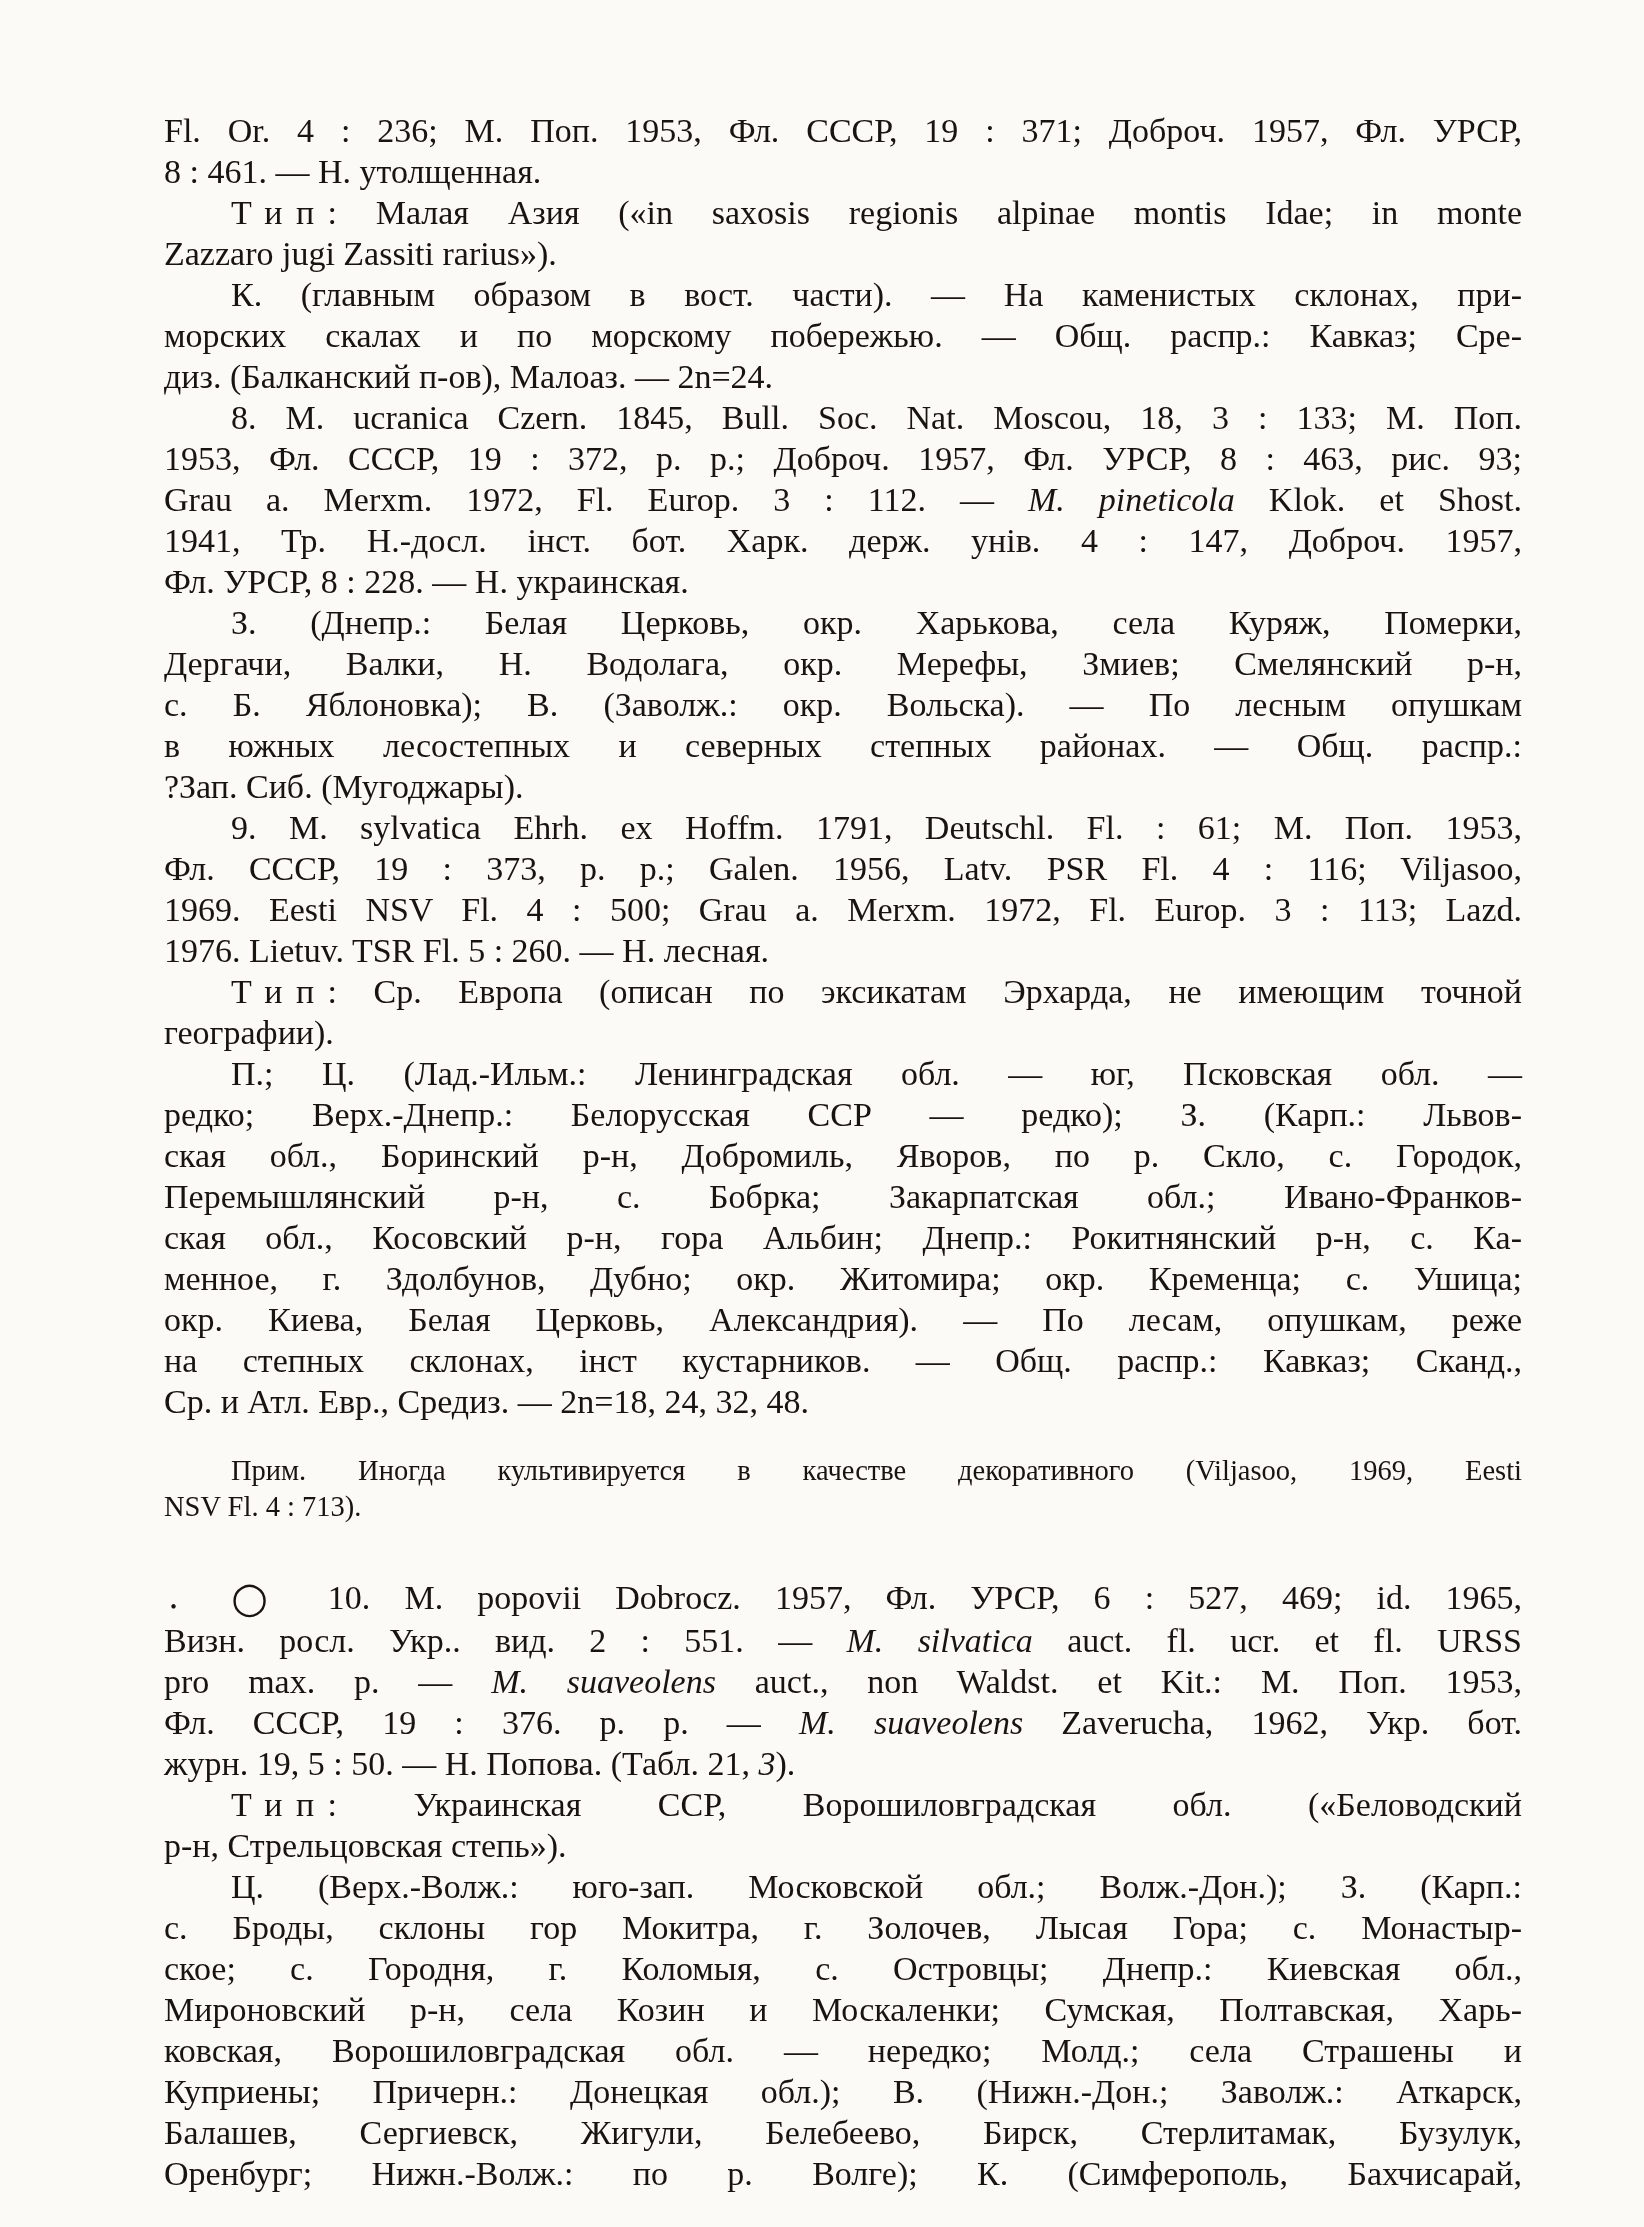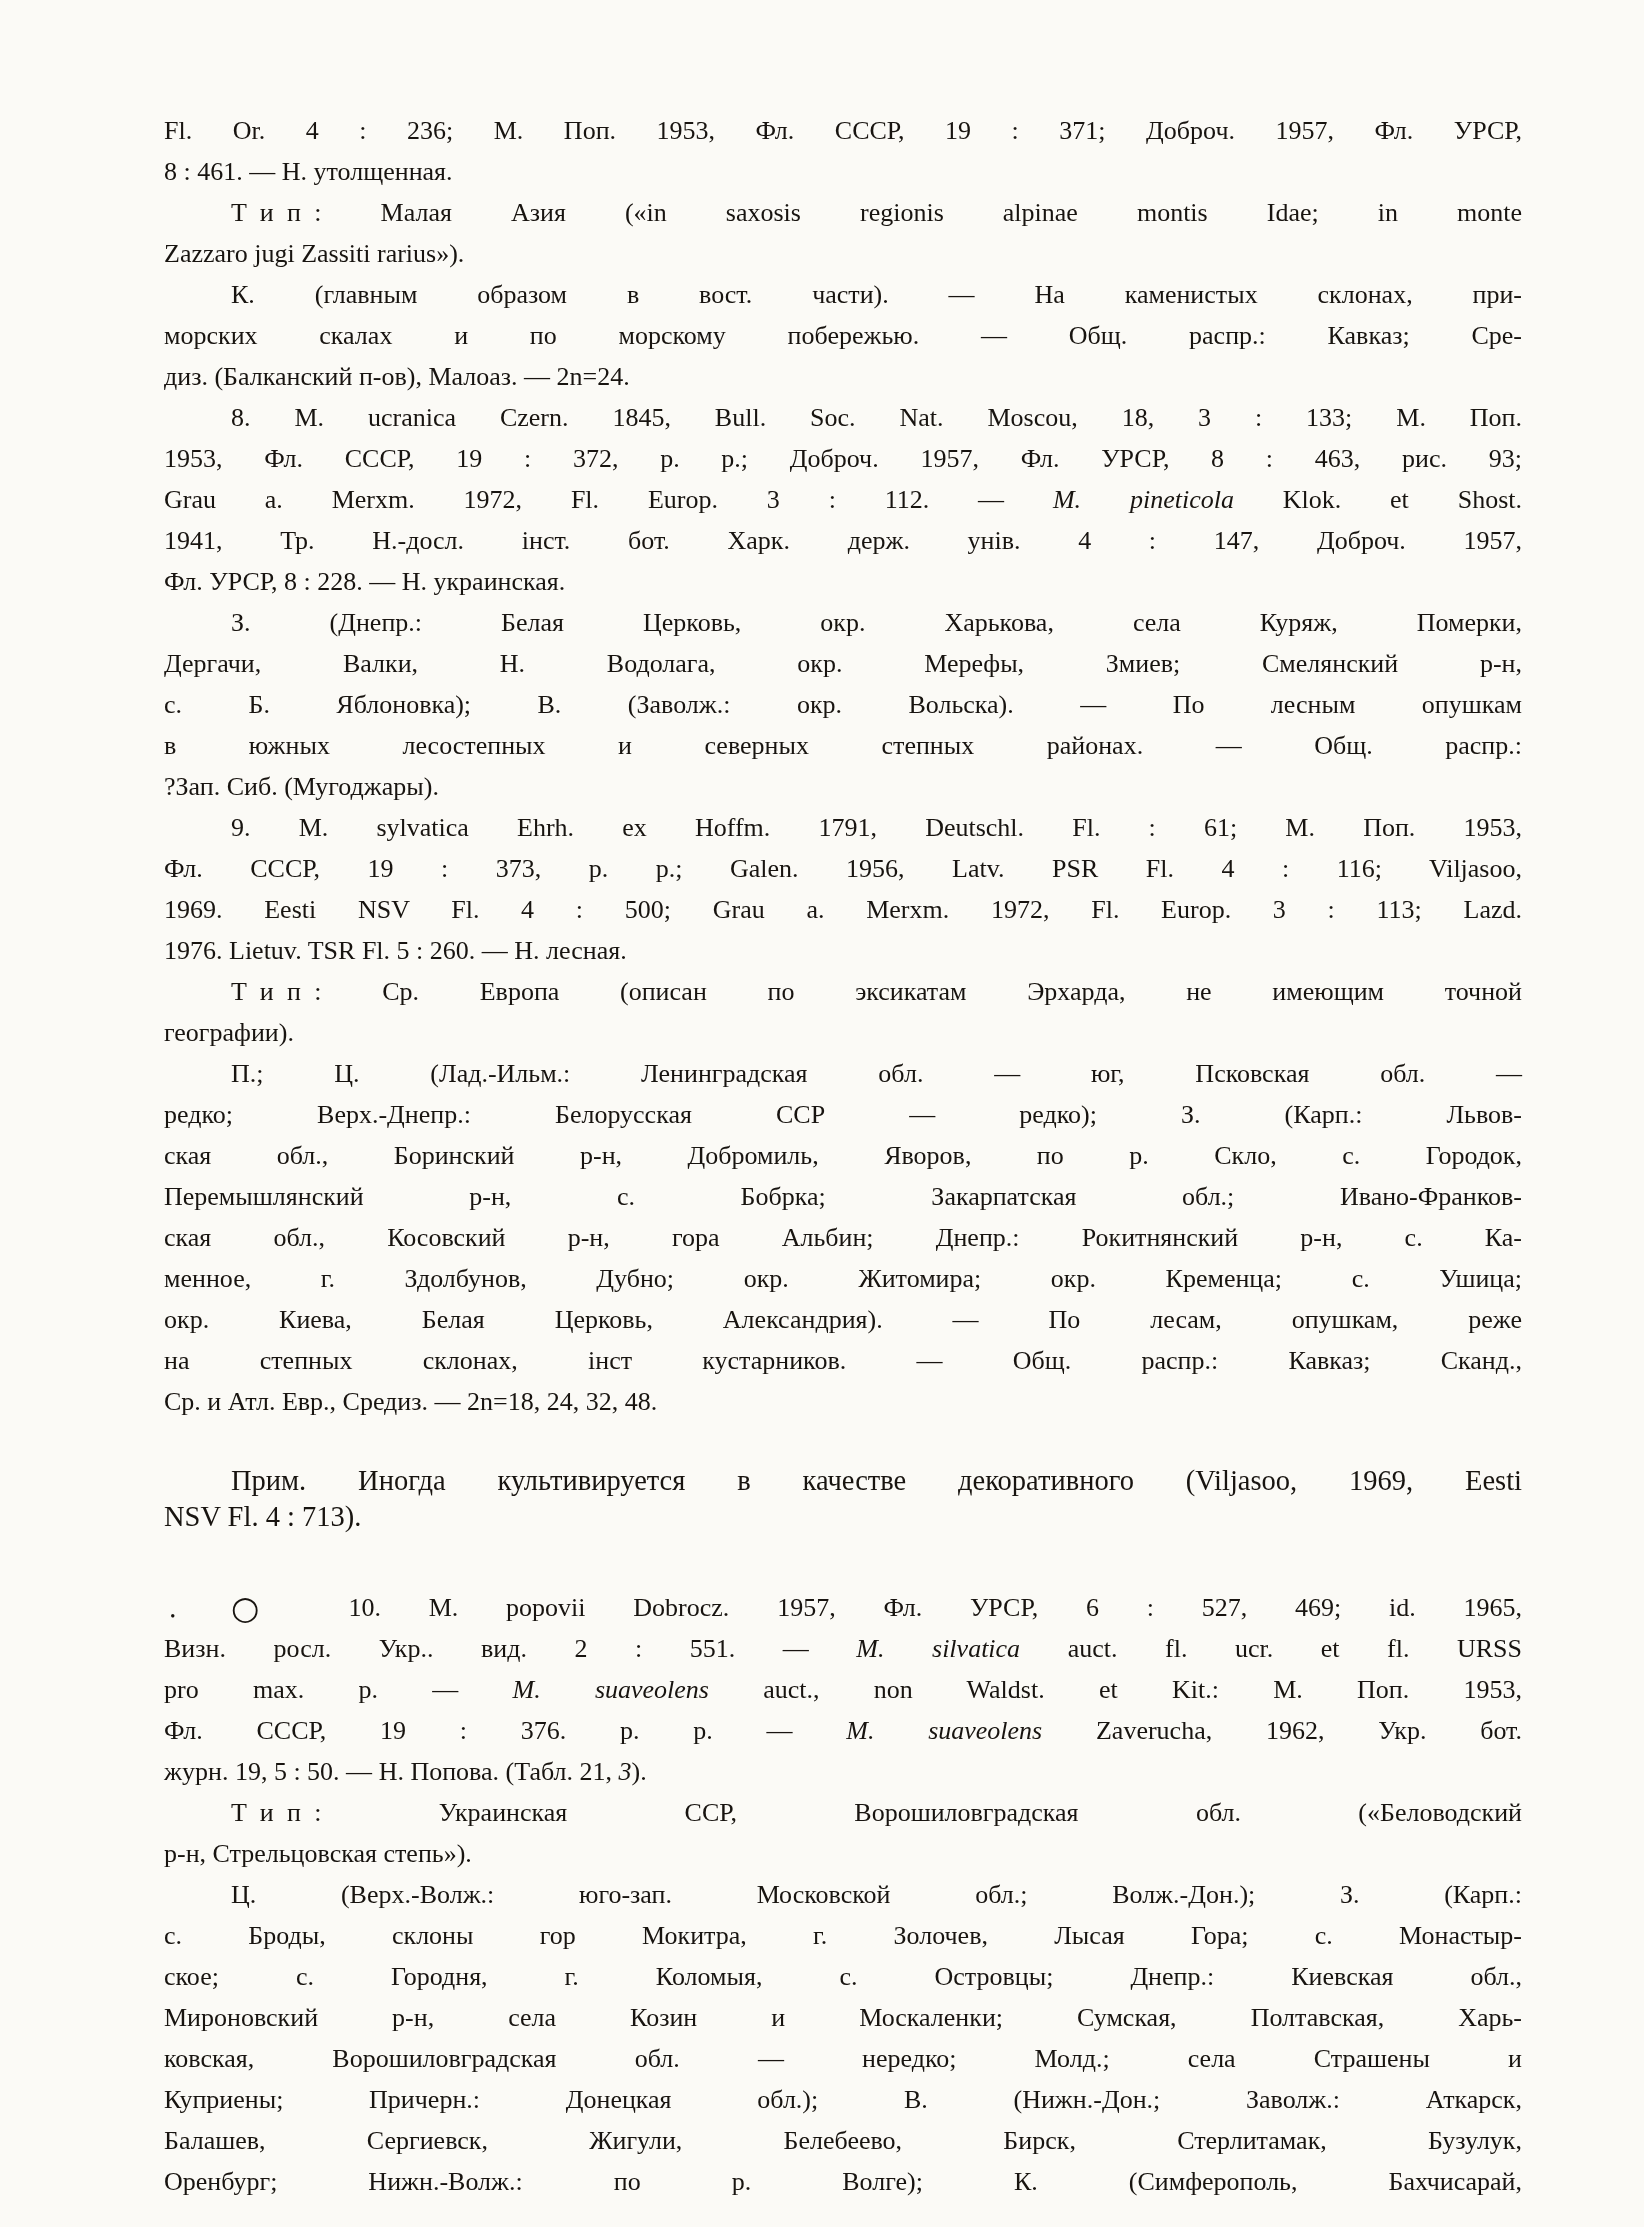--- a/index.html
+++ b/index.html
@@ -9,26 +9,26 @@
     font-family:"Liberation Serif","DejaVu Serif",serif;
     color:#181410;
     overflow:hidden;
     position:relative;
   }
   .page{position:absolute;left:0;top:0;width:1644px;height:2617px;}
   .text-column{
     position:absolute;left:164px;top:110px;width:1358px;
   }
   .block{width:1358px;}
-  .block:nth-child(2){margin-top:41px;}   
+  .block:nth-child(2){margin-top:31px;}   
   .block:nth-child(3){margin-top:52px;}  
   .block:nth-child(4){margin-top:16px;}   
   .line{
     position:relative;
-    font-size:26px;line-height:41px;
+    font-size:34px;line-height:41px;
     text-align:justify;text-align-last:justify;
     white-space:normal;
   }
   .b-note .line{font-size:28.5px;line-height:36px;}
   .line.end{text-align-last:left;}
   .line.ind{padding-left:67px;}
   .s-n{font-style:normal;font-weight:normal;}
   .s-b{font-weight:normal;}
   .s-i{font-style:italic;}
   .s-sp{letter-spacing:13.4px;}

